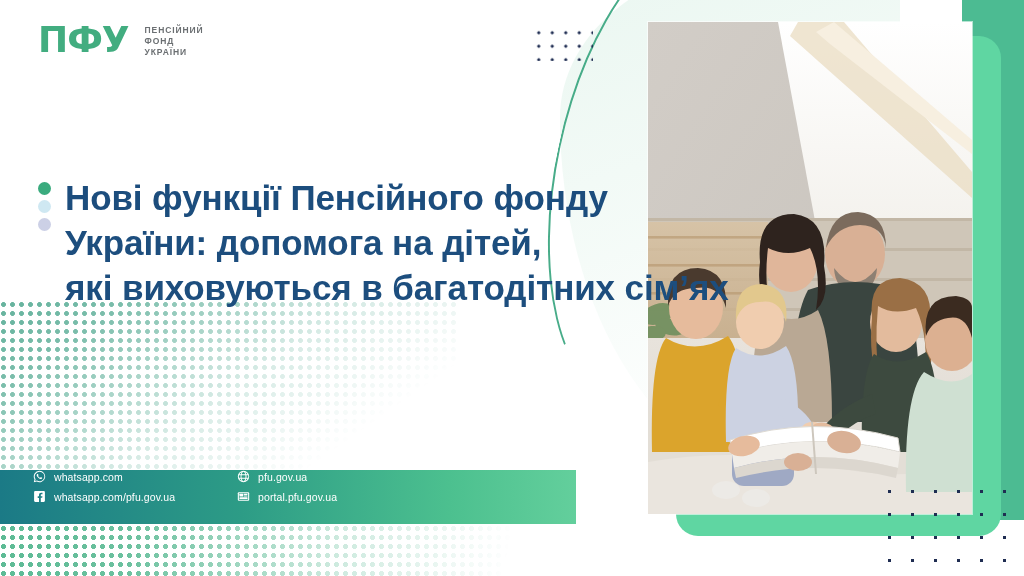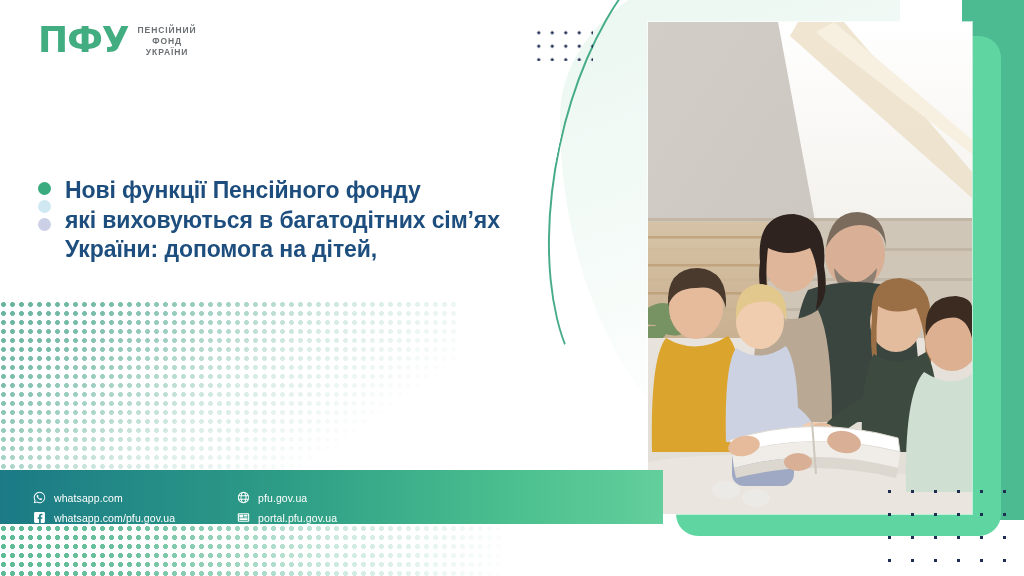--- a/index.html
+++ b/index.html
@@ -69,41 +69,41 @@
 
   
   .photo {
     position:absolute; left:648px; top:22px; width:324px; height:492px;
     overflow:hidden; background:#cfcac4;
     box-shadow:0 0 0 1px rgba(255,255,255,.6);
   }
   .photo svg { display:block; width:100%; height:100%; }
 
   
-  .logo { position:absolute; left:38px; top:22px; display:flex; align-items:center; gap:9px; }
+  .logo { position:absolute; left:38px; top:22px; display:flex; align-items:center; gap:16px; }
   .logo-mark { font-size:36px; line-height:1; font-weight:bold; color:#42ad80; letter-spacing:-1px; font-family:"DejaVu Sans", sans-serif; }
   .logo-words { display:flex; flex-direction:column; gap:2.5px; padding-top:2px; }
-  .logo-words span { font-size:8.5px; letter-spacing:.9px; color:#6b6f72; font-weight:bold; line-height:1;text-align:center; }
+  .logo-words span { font-size:8.5px; letter-spacing:.9px; color:#6b6f72; font-weight:bold; line-height:1; }
 
   
   .headline-wrap { position:absolute; left:38px; top:176px; display:flex; gap:14px; }
   .bullet-dots { display:flex; flex-direction:column; gap:5px; padding-top:6px; }
   .bullet-dots i { display:block; width:13px; height:13px; border-radius:50%; }
   .bd1 { background:#3aab7e; }
   .bd2 { background:#cfe8f2; }
   .bd3 { background:#ccd0e6; }
-  .headline { font-size:23px; line-height:1.285; font-weight:bold; color:#1d4e7e; max-width:600px; letter-spacing:-.1px; }
+  .headline { font-size:35px; line-height:1.285; font-weight:bold; color:#1d4e7e; max-width:600px; letter-spacing:-.1px; }
   .headline .ln { display:block; white-space:nowrap; }
   .headline .ln:first-child { color:#1c4d7d; }
 
   
   .footer {
-    position:absolute; left:0; top:470px; width:663px; height:54px;
+    position:absolute; left:0; top:470px; width:576px; height:54px;
     background:linear-gradient(90deg,#1b7a86 0%, #2d9c86 42%, #4cc08f 78%, #63cf9c 100%);
-    display:flex; align-items:flex-end; padding-left:33px; gap:0;
+    display:flex; align-items:flex-start; padding-left:33px; gap:0;
   }
   .fcol { display:flex; flex-direction:column; justify-content:center; gap:7px; }
   .fcol-1 { width:204px; }
   .fcol-2 { width:166px; }
   .fcol-3 { width:auto; }
   .flink { display:flex; align-items:center; gap:8px; color:#ffffff; font-size:10.5px; letter-spacing:.1px; white-space:nowrap; }
   .flink .ic { width:13px; height:13px; flex:0 0 13px; display:flex; align-items:center; justify-content:center; }
   .flink .ic svg { width:13px; height:13px; display:block; fill:#ffffff; }
 </style>
 </head>
@@ -241,22 +241,22 @@
   </div>
 
   <div class="headline-wrap">
     <div class="bullet-dots">
       <i class="bd1"></i>
       <i class="bd2"></i>
       <i class="bd3"></i>
     </div>
     <h1 class="headline">
       <span class="ln">Нові функції Пенсійного фонду</span>
+      <span class="ln">України: допомога на дітей,</span>
       <span class="ln">які виховуються в багатодітних сім’ях</span>
-      <span class="ln">України: допомога на дітей,</span>
     </h1>
   </div>
 
   <div class="halftone-bottom"></div>
 
   <div class="footer">
 
     <div class="fcol fcol-1">
       <a class="flink">
         <span class="ic">

